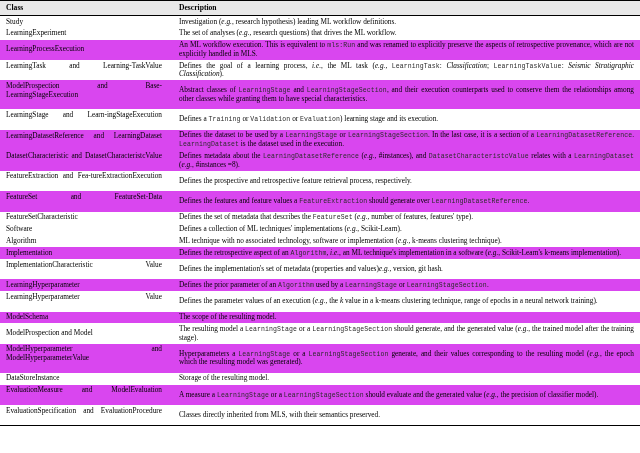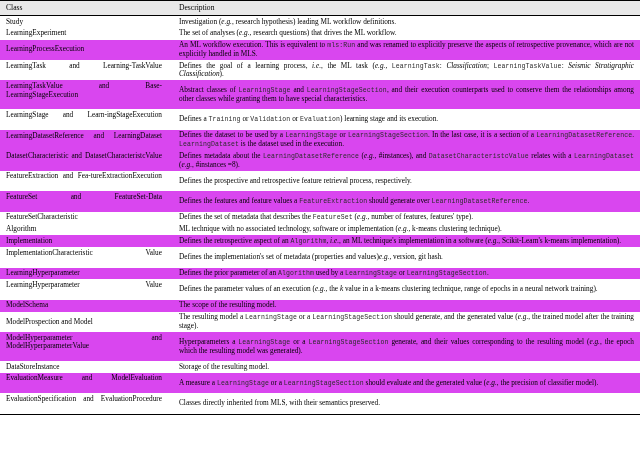--- a/index.html
+++ b/index.html
@@ -23,21 +23,21 @@
     width: 640px;
     table-layout: fixed;
     font-size: 7.3px;
     line-height: 1.18;
   }
   table.class-table col.col-class { width: 172px; }
   table.class-table col.col-desc  { width: 468px; }
 
   thead th {
     text-align: left;
-    font-weight: normal;
+    font-weight: bold;
     font-size: 7.6px;
     padding: 2.5px 4px 2.5px 6px;
     background: #e8e8e8;
     border-top: 0.9px solid #000;
     border-bottom: 1.3px solid #000;
     vertical-align: bottom;
   }
   thead th.desc-head { padding-left: 7px; }
 
   tbody td {
@@ -100,21 +100,21 @@
         </tr>
         <tr class="shaded">
           <td class="cls"><span>LearningProcessExecution</span></td>
           <td class="desc"><span>An ML workflow execution. This is equivalent to <code class="mono">mls:Run</code> and was renamed to explicitly preserve the aspects of retrospective provenance, which are not explicitly handled in MLS.</span></td>
         </tr>
         <tr>
           <td class="cls"><span class="just">LearningTask and Learning-TaskValue</span></td>
           <td class="desc"><span>Defines the goal of a learning process, <em class="it">i.e.</em>, the ML task (<em class="it">e.g.</em>, <code class="mono">LearningTask</code>: <em class="it">Classification</em>; <code class="mono">LearningTaskValue</code>: <em class="it">Seismic Stratigraphic Classification</em>).</span></td>
         </tr>
         <tr class="shaded">
-          <td class="cls"><span class="just">LearningTaskValue and Base-LearningStageExecution</span></td>
+          <td class="cls"><span class="just">ModelProspection and Base-LearningStageExecution</span></td>
           <td class="desc"><span>Abstract classes of <code class="mono">LearningStage</code> and <code class="mono">LearningStageSection</code>, and their execution counterparts used to conserve them the relationships among other classes while granting them to have special characteristics.</span></td>
         </tr>
         <tr>
           <td class="cls"><span class="just">LearningStage and Learn-ingStageExecution</span></td>
           <td class="desc"><span>Defines a <code class="mono">Training</code> or <code class="mono">Validation</code> or <code class="mono">Evaluation</code>) learning stage and its execution.</span></td>
         </tr>
         <tr class="shaded">
           <td class="cls"><span class="just">LearningDatasetReference and LearningDataset</span></td>
           <td class="desc"><span>Defines the dataset to be used by a <code class="mono">LearningStage</code> or <code class="mono">LearningStageSection</code>. In the last case, it is a section of a <code class="mono">LearningDatasetReference</code>. <code class="mono">LearningDataset</code> is the dataset used in the execution.</span></td>
         </tr>
@@ -126,20 +126,24 @@
           <td class="cls"><span class="just">FeatureExtraction and Fea-tureExtractionExecution</span></td>
           <td class="desc"><span>Defines the prospective and retrospective feature retrieval process, respectively.</span></td>
         </tr>
         <tr class="shaded">
           <td class="cls"><span class="just">FeatureSet and FeatureSet-Data</span></td>
           <td class="desc"><span>Defines the features and feature values a <code class="mono">FeatureExtraction</code> should generate over <code class="mono">LearningDatasetReference</code>.</span></td>
         </tr>
         <tr>
           <td class="cls"><span>FeatureSetCharacteristic</span></td>
           <td class="desc"><span>Defines the set of metadata that describes the <code class="mono">FeatureSet</code> (<em class="it">e.g.</em>, number of features, features' type).</span></td>
+        </tr>
+        <tr>
+          <td class="cls"><span>Software</span></td>
+          <td class="desc"><span>Defines a collection of ML techniques' implementations (<em class="it">e.g.</em>, Scikit-Learn).</span></td>
         </tr>
         <tr>
           <td class="cls"><span>Algorithm</span></td>
           <td class="desc"><span>ML technique with no associated technology, software or implementation (<em class="it">e.g.</em>, k-means clustering technique).</span></td>
         </tr>
         <tr class="shaded">
           <td class="cls"><span>Implementation</span></td>
           <td class="desc"><span>Defines the retrospective aspect of an <code class="mono">Algorithm</code>, <em class="it">i.e.</em>, an ML technique's implementation in a software (<em class="it">e.g.</em>, Scikit-Learn's k-means implementation).</span></td>
         </tr>
         <tr>

